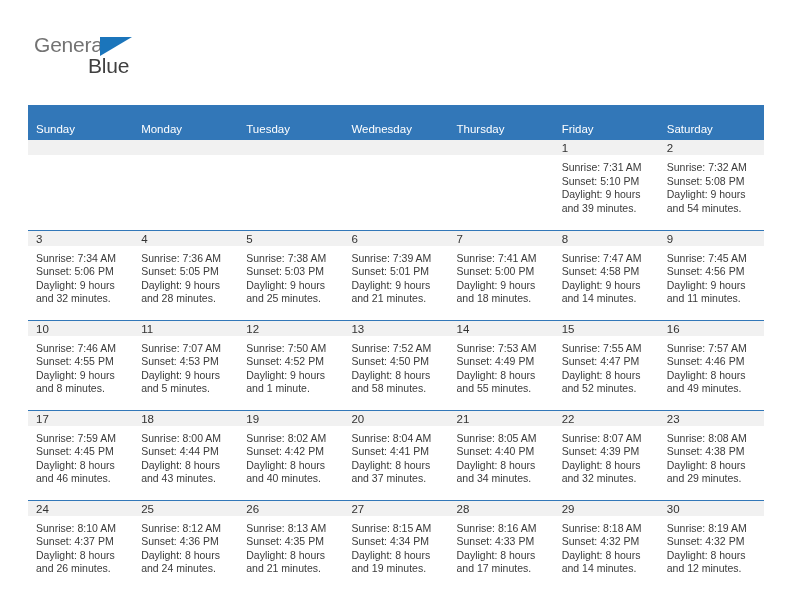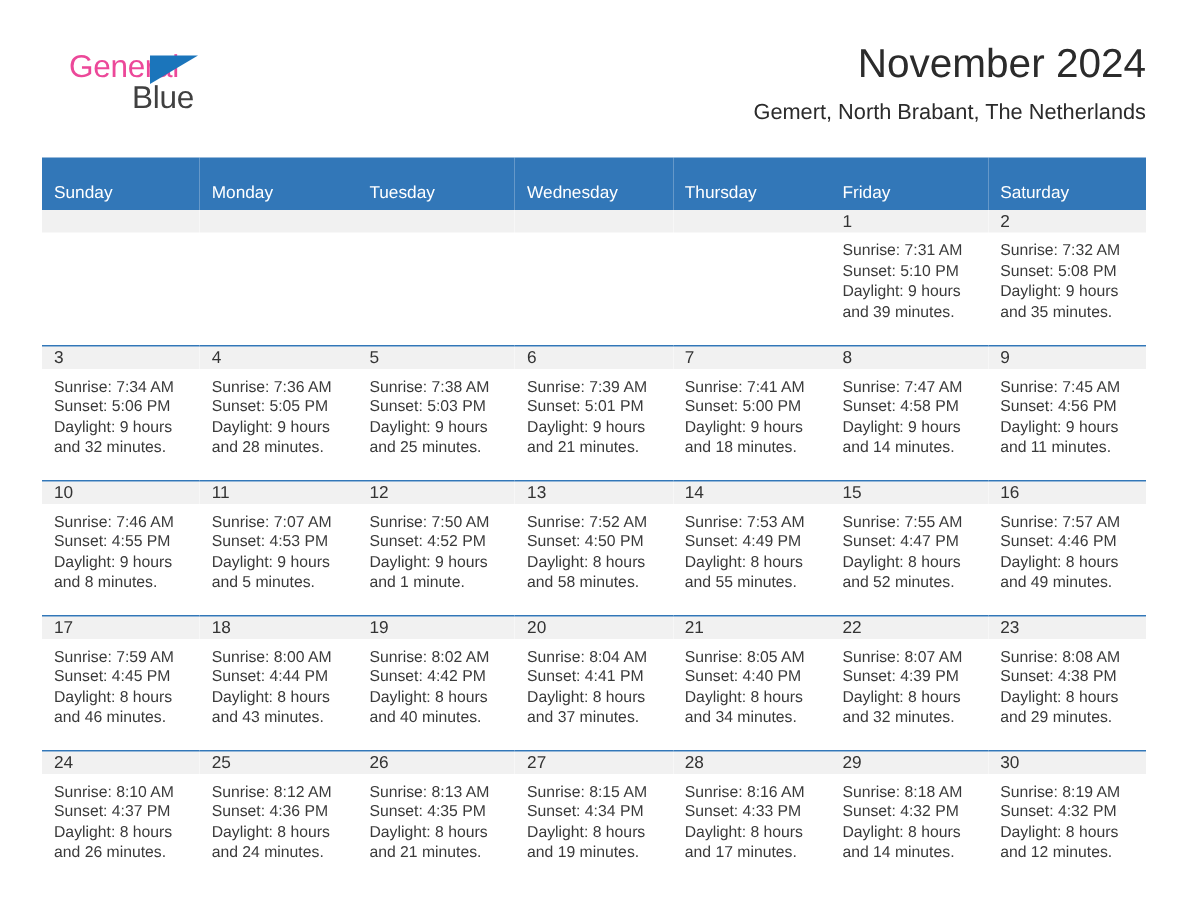--- a/index.html
+++ b/index.html
@@ -32,24 +32,24 @@
 
   .brand {
     position: absolute;
     left: 2px;
     top: 8px;
     width: 130px;
     height: 46px;
   }
   .brand-general {
     position: absolute;
-    left: 16px;
+    left: 4px;
     top: 0;
     font-size: 21px;
-    color: #ec4899;
+    color: #737373;
     letter-spacing: -0.2px;
     line-height: 22px;
     font-family: "Liberation Sans", sans-serif;
   }
   .brand-triangle {
     position: absolute;
     left: 70px;
     top: 3px;
     width: 0;
     height: 0;
@@ -144,24 +144,20 @@
 <div id="page">
 
   <div class="top-bar">
 
     <div class="brand">
       <span class="brand-general">General</span>
       <span class="brand-triangle"></span>
       <span class="brand-blue">Blue</span>
     </div>
 
-    <div class="title-block">
-      <div class="cal-title">November 2024</div>
-      <div class="cal-subtitle">Gemert, North Brabant, The Netherlands</div>
-    </div>
 
   </div>
 
   <table class="calendar">
     <colgroup>
       <col style="width:105.14px">
         <col style="width:105.14px">
         <col style="width:105.14px">
       <col style="width:105.14px">
         <col style="width:105.14px">
@@ -204,21 +200,21 @@
               <div>Daylight: 9 hours</div>
               <div>and 39 minutes.</div>
             </div>
           </td>
           <td>
             <div class="daynum-band">2</div>
             <div class="cell-body">
               <div>Sunrise: 7:32 AM</div>
               <div>Sunset: 5:08 PM</div>
               <div>Daylight: 9 hours</div>
-              <div>and 35 minutes.</div>
+              <div>and 54 minutes.</div>
             </div>
           </td>
         </tr>
         <tr class="week-row">
           <td>
             <div class="daynum-band">3</div>
             <div class="cell-body">
               <div>Sunrise: 7:34 AM</div>
               <div>Sunset: 5:06 PM</div>
               <div>Daylight: 9 hours</div>

